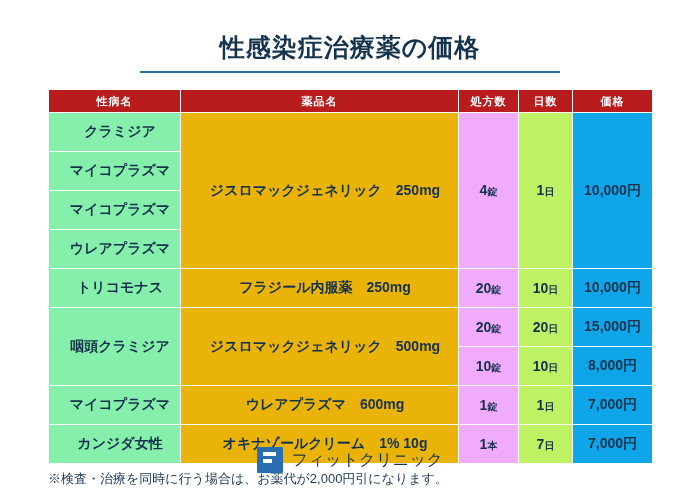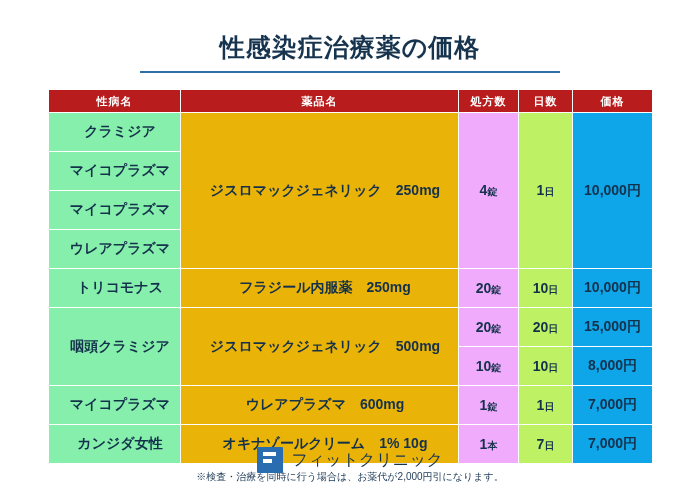--- a/index.html
+++ b/index.html
@@ -90,22 +90,22 @@
     font-size: 15px;
   }
   .unit {
     font-size: 10px;
     font-weight: bold;
     vertical-align: baseline;
   }
   .note {
     width: 604px;
     margin: 6px auto 0 auto;
-    text-align: center;
-    font-size: 10px;
+    text-align: left;
+    font-size: 13px;
     color: #1d3a56;
   }
   .logo-row {
     position: absolute;
     left: 0;
     right: 0;
     bottom: 26px;
     display: flex;
     align-items: center;
     justify-content: center;

